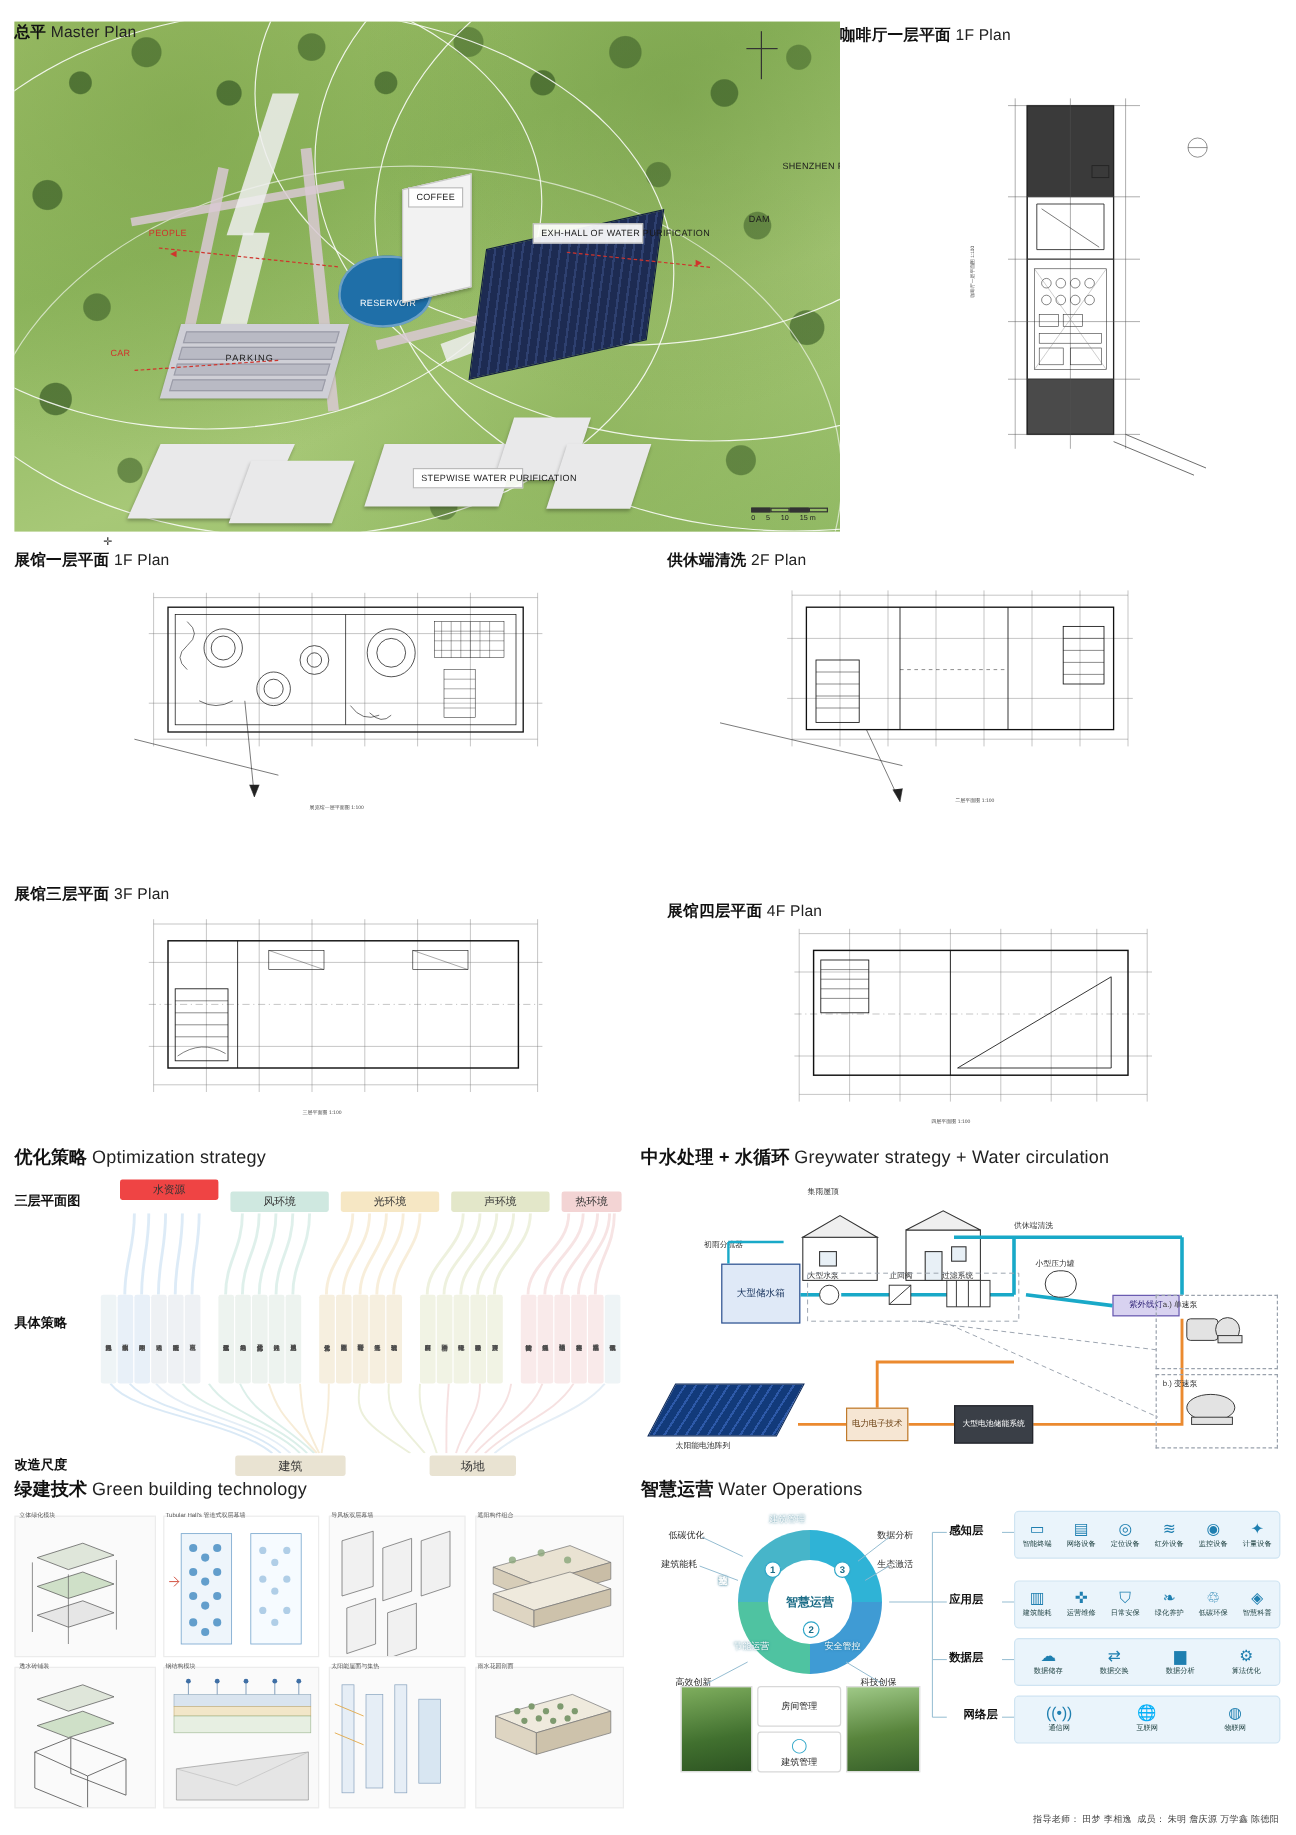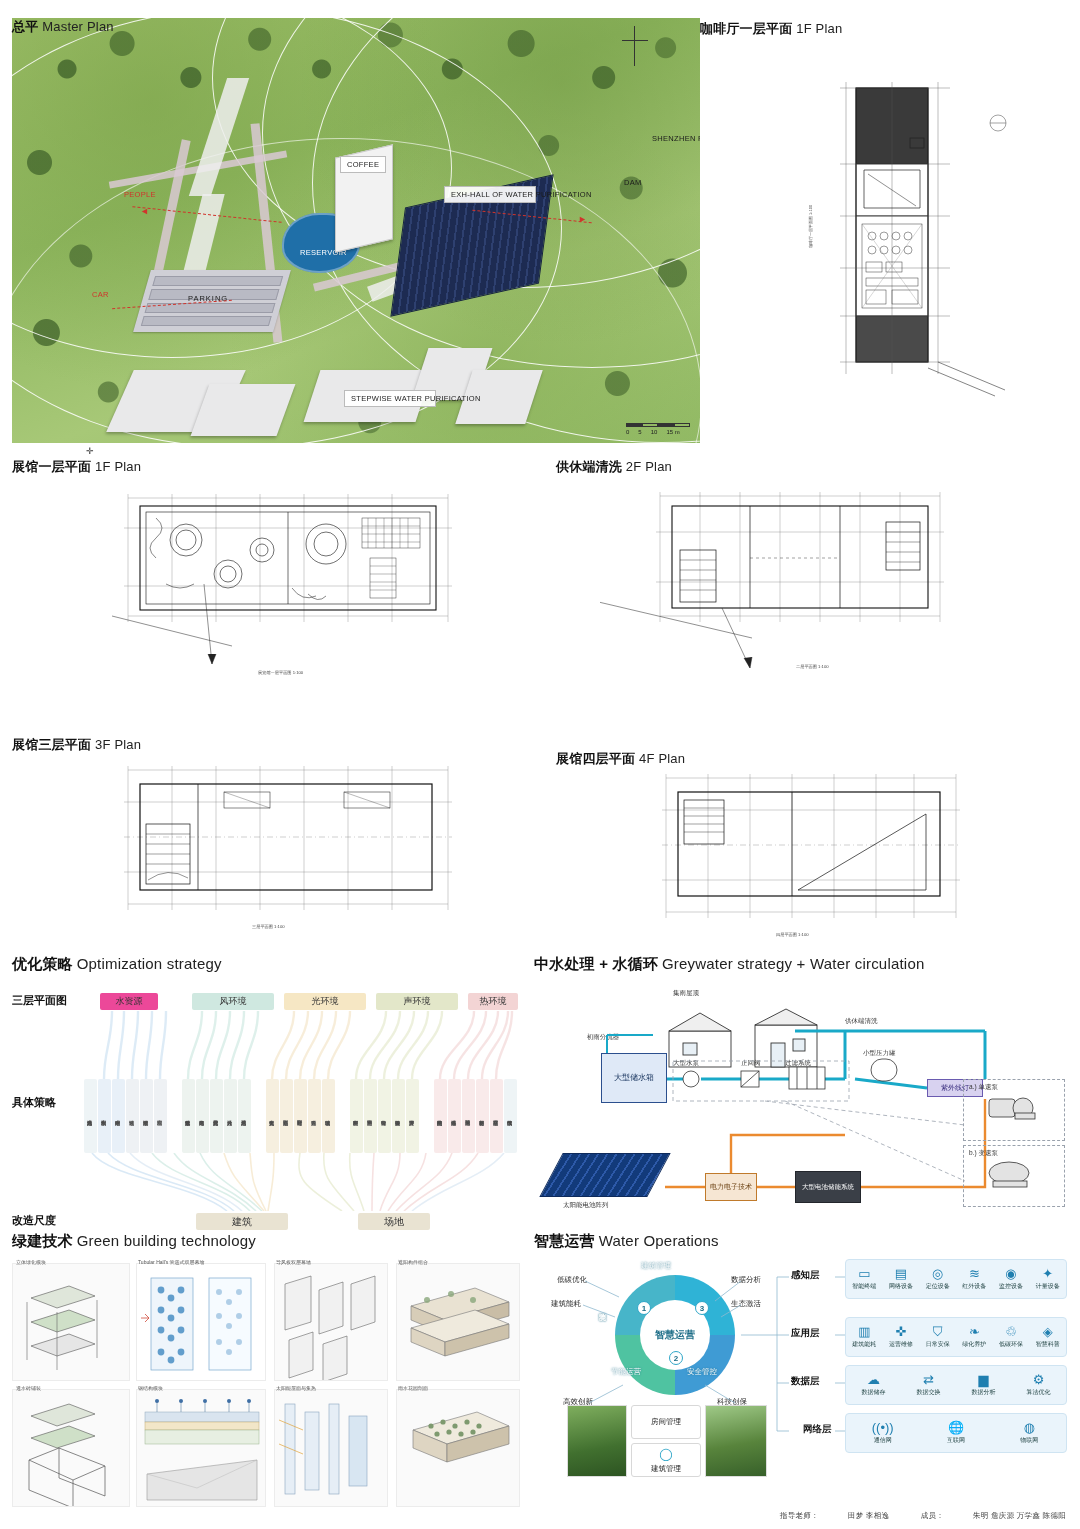--- a/index.html
+++ b/index.html
@@ -153,21 +153,21 @@
   .sm-item .tx { font-size:6px; color:#244; white-space:nowrap; }
   .sm-photo { position:absolute; border:1px solid #ddd; overflow:hidden; }
   .sm-ph-a { background:linear-gradient(170deg,#7fae5e,#41702f 60%,#2d5422); }
   .sm-ph-b { background:linear-gradient(170deg,#9fc987,#58843c 55%,#37602a); }
   .sm-card { position:absolute; background:#fff; border:1px solid #d8d8d8; border-radius:3px;
     display:flex; flex-direction:column; align-items:center; justify-content:center; gap:3px; }
   .sm-card .tx { font-size:7.5px; color:#222; }
 
   
   .credits { position:absolute; right:14px; bottom:8px; font-size:7.5px; color:#444; letter-spacing:.3px; }
-  .credits span { margin-left:29px; }
+  .credits span { margin-left:2px; }
 </style>
 </head>
 <body>
 
 <div class="board">
 
   <div class="sec-title" style="left:12px; top:18px; z-index:5;">
     <span class="cn">总平</span>
     <span class="en">Master Plan</span>
   </div>
@@ -488,21 +488,21 @@
   <div class="sec-title big-title" style="left:12px; top:955px;">
     <span class="cn">优化策略</span>
     <span class="en">Optimization strategy</span>
   </div>
 
   <div class="opt">
     <div class="opt-axis" style="top:18px;">三层平面图</div>
     <div class="opt-axis" style="top:120px;">具体策略</div>
     <div class="opt-axis" style="top:238px;">改造尺度</div>
 
-    <div class="opt-cat" style="left:88px; width:58px; top:18px; background:#ec4899;">水资源</div>
+    <div class="opt-cat" style="left:88px; width:82px; top:8px; background:#ef4444;">水资源</div>
     <div class="opt-cat" style="left:180px; width:82px; top:18px; background:#cfe8e0;">风环境</div>
     <div class="opt-cat" style="left:272px; width:82px; top:18px; background:#f6e7c4;">光环境</div>
     <div class="opt-cat" style="left:364px; width:82px; top:18px; background:#e3e7c9;">声环境</div>
     <div class="opt-cat" style="left:456px; width:50px; top:18px; background:#f3d4d4;">热环境</div>
 
     <svg style="position:absolute; left:0; top:36px;" width="510" height="68">
       <g stroke-width="2.4" fill="none" opacity="0.5">
         <path d="M100 0 C100 30 92 40 92 68" stroke="#bcd8ef"></path>
         <path d="M112 0 C112 30 106 40 106 68" stroke="#bcd8ef"></path>
         <path d="M126 0 C126 30 120 40 120 68" stroke="#bcd8ef"></path>

